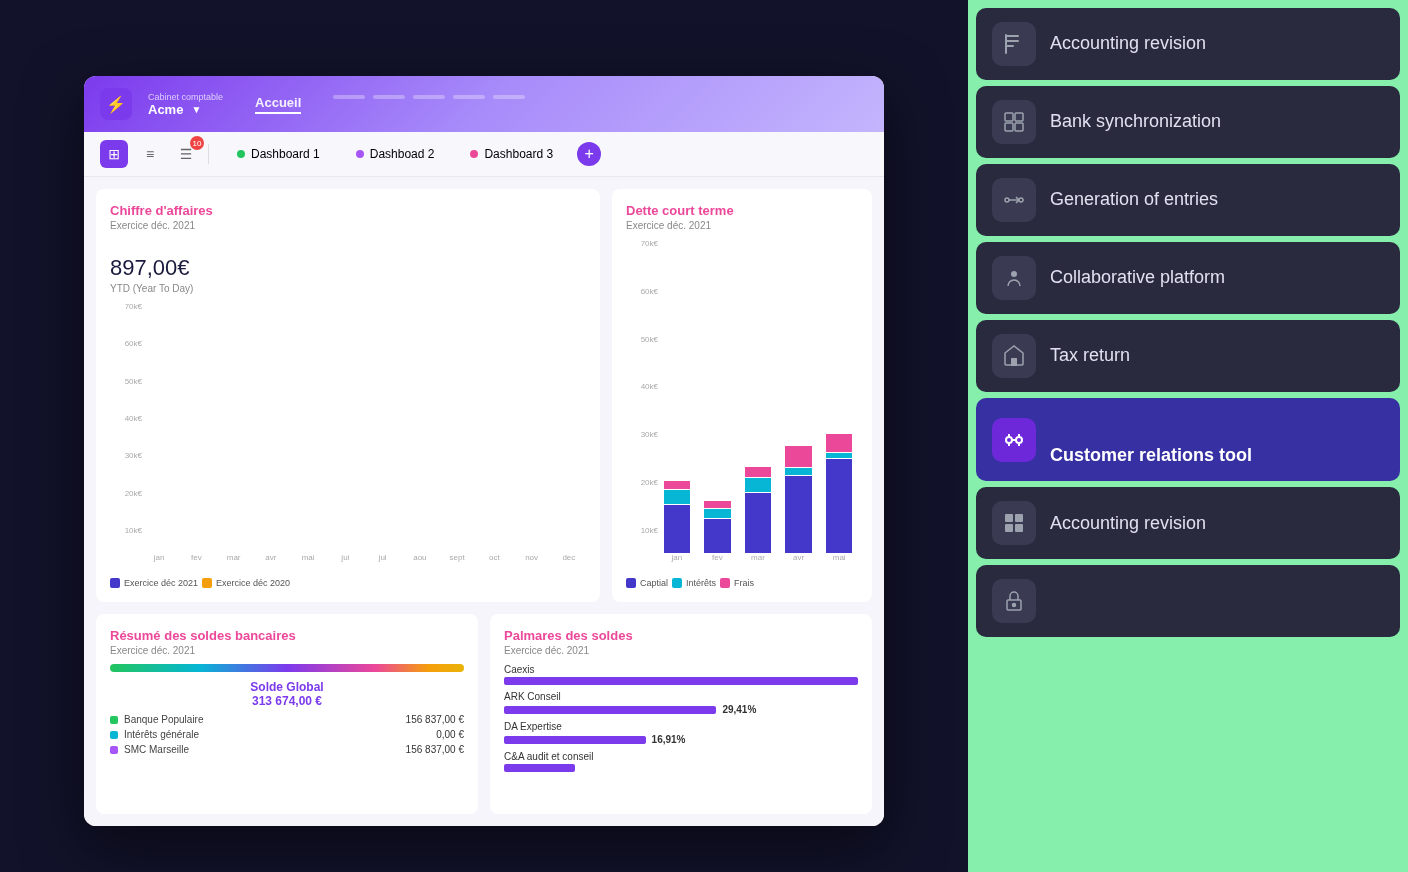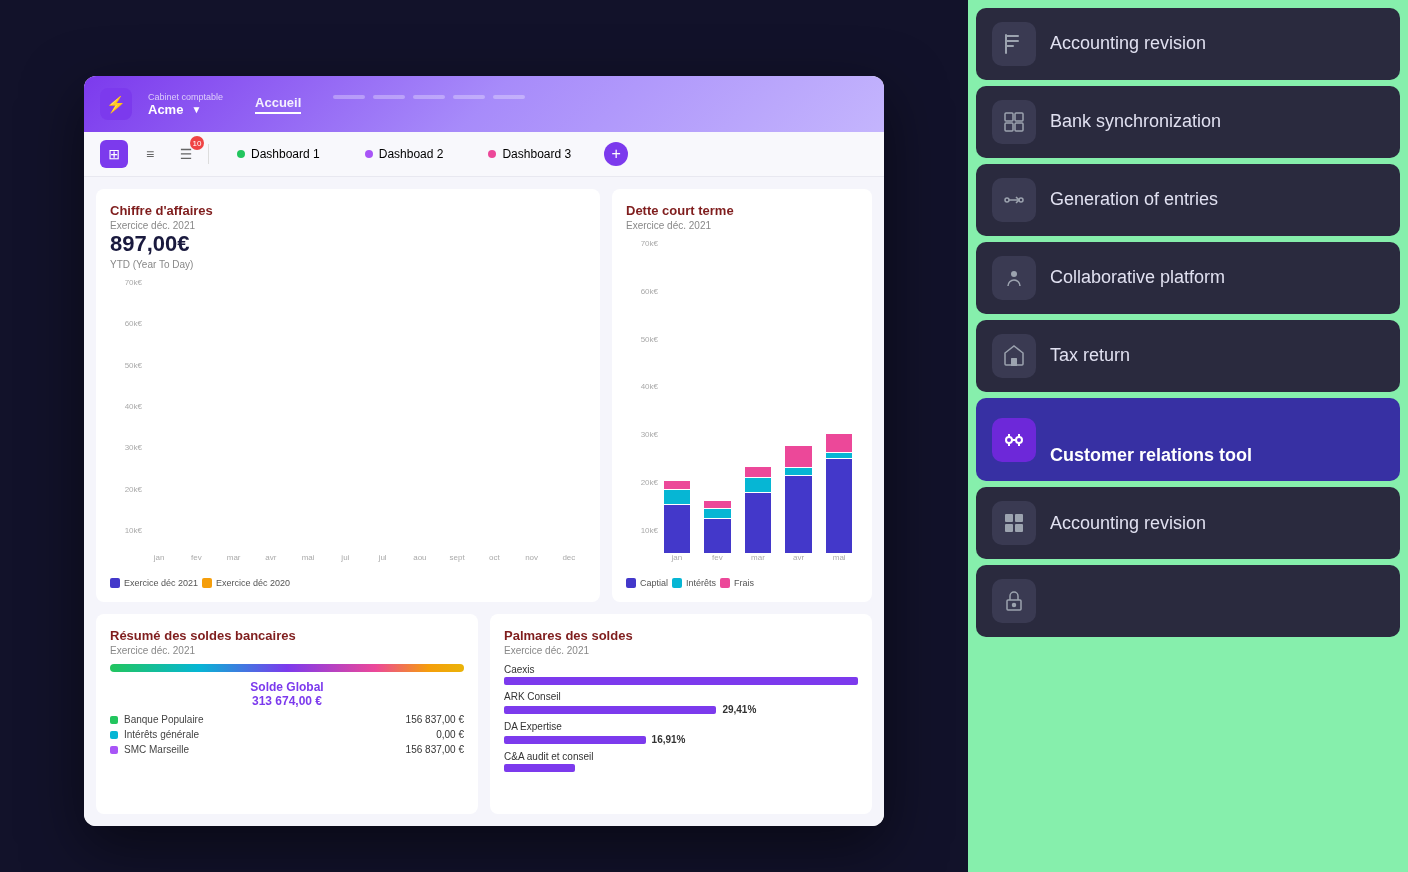--- a/index.html
+++ b/index.html
@@ -155,21 +155,21 @@
     }
 
     .toolbar-divider {
       width: 1px;
       height: 20px;
       background: #ddd;
     }
 
     .dashboard-tabs {
       display: flex;
-      gap: 21px;
+      gap: 12px;
       margin-left: 8px;
     }
 
     .dash-tab {
       display: flex;
       align-items: center;
       gap: 6px;
       padding: 4px 12px;
       border-radius: 20px;
       font-size: 12px;
@@ -219,34 +219,34 @@
       padding: 14px;
       flex: 1;
       display: flex;
       flex-direction: column;
       overflow: hidden;
     }
 
     .card-title {
       font-size: 13px;
       font-weight: 600;
-      color: #7f1d1d;
+      color: #ec4899;
     }
 
     .card-subtitle {
       font-size: 10px;
       color: #888;
       margin-top: 2px;
     }
 
     .card-value {
       font-size: 22px;
-      font-weight: 700;
+      font-weight: 400;
       color: #1a1a3e;
-      margin-top: 0;
+      margin-top: 24px;
     }
 
     .card-period {
       font-size: 10px;
       color: #888;
       margin-top: 2px;
       margin-bottom: 8px;
     }
 
     

